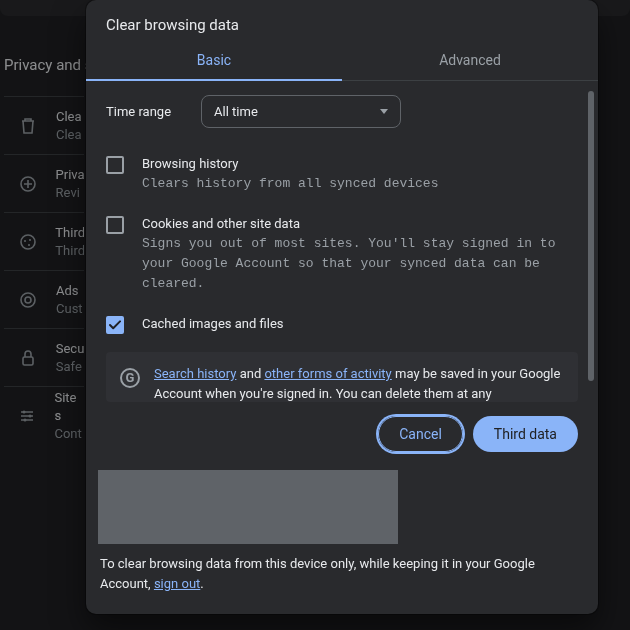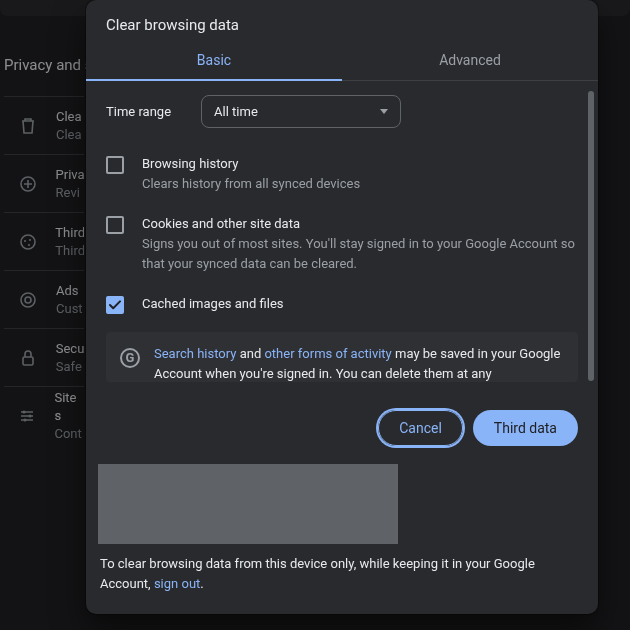--- a/index.html
+++ b/index.html
@@ -117,21 +117,21 @@
     margin-top: 2px;
     cursor: pointer;
     display:flex;align-items:center;justify-content:center;
   }
   .cbx.checked {
     background: #8ab4f8;
     border-color: #8ab4f8;
   }
   .cbx.checked svg { stroke: #202124; }
   .opt-title { font-size: 13px; color: #e8eaed; line-height: 20px; }
-  .opt-desc  { font-size: 13px; color: #9aa0a6; line-height: 20px; }
+  .opt-desc  { font-size: 13px; color: #9aa0a6; line-height: 20px; font-family: Liberation Mono, monospace; }
 
   .info-card {
     margin-top: 8px;
     background: #2f3034;
     border-radius: 4px;
     padding: 12px 14px;
     display: flex; gap: 14px;
     font-size: 13px; color: #e8eaed; line-height: 20px;
     height: 50px;
     overflow: hidden;
@@ -139,21 +139,21 @@
   .glogo {
     flex:none;
     width: 20px; height: 20px;
     border: 2px solid #9aa0a6;
     border-radius: 50%;
     position: relative;
     margin-top: 4px;
     display:flex;align-items:center;justify-content:center;
     color:#9aa0a6; font-weight:700; font-size:13px;
   }
-  .link { color: #8ab4f8; cursor:pointer; }
+  .link { color: #8ab4f8; text-decoration: underline; cursor:pointer; }
 
   .actions {
     display: flex; justify-content: flex-end; gap: 10px;
     padding: 14px 20px;
   }
   .btn {
     padding: 9px 20px;
     border-radius: 20px;
     font-size: 14px;
     cursor: pointer;

